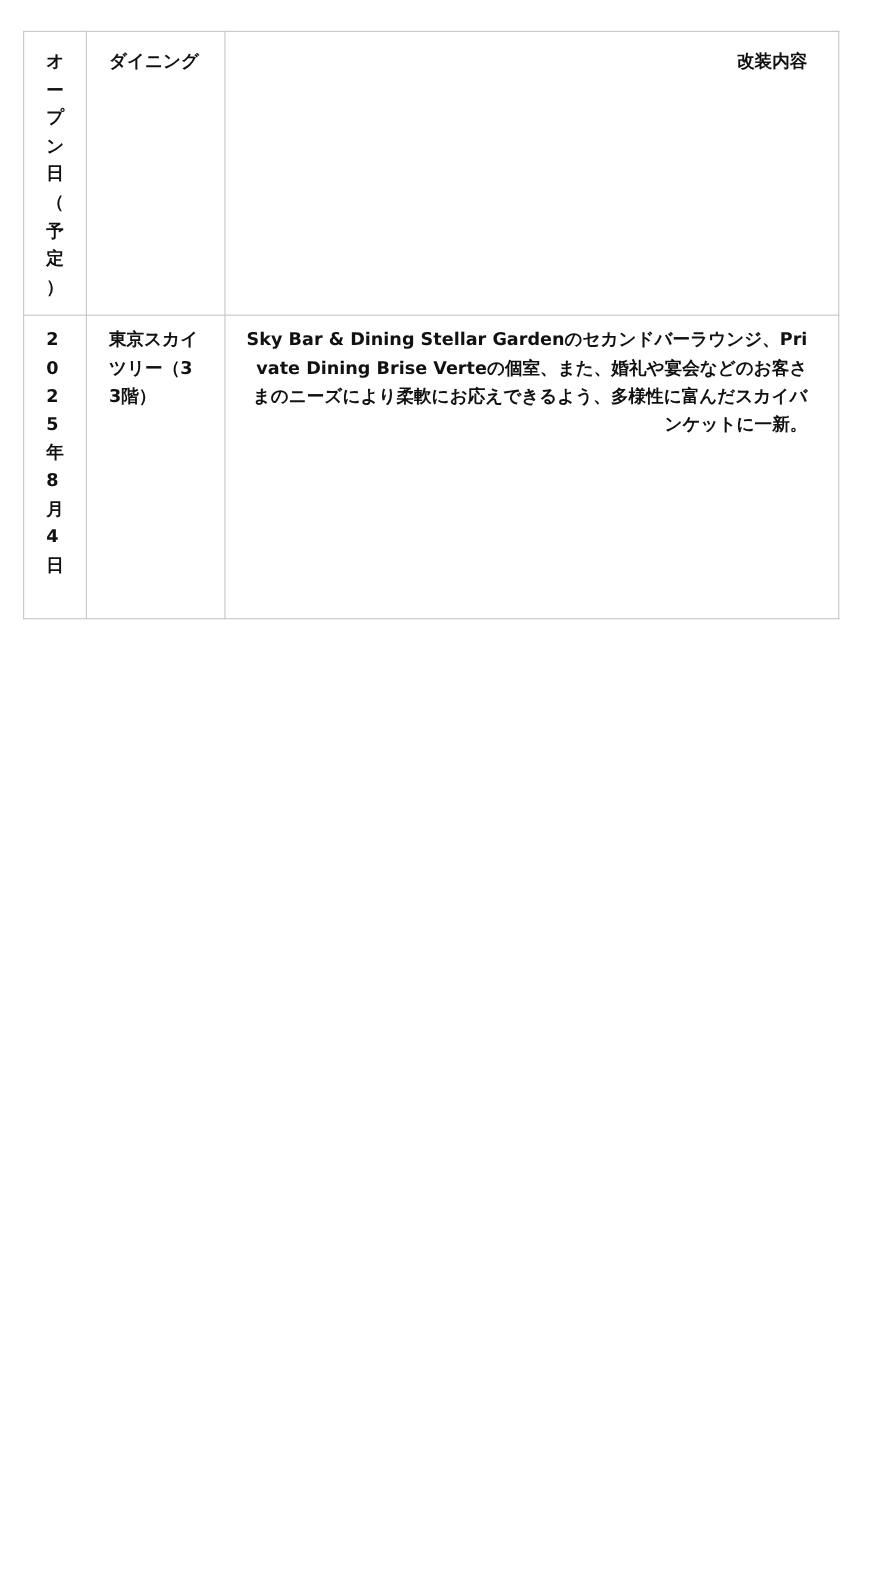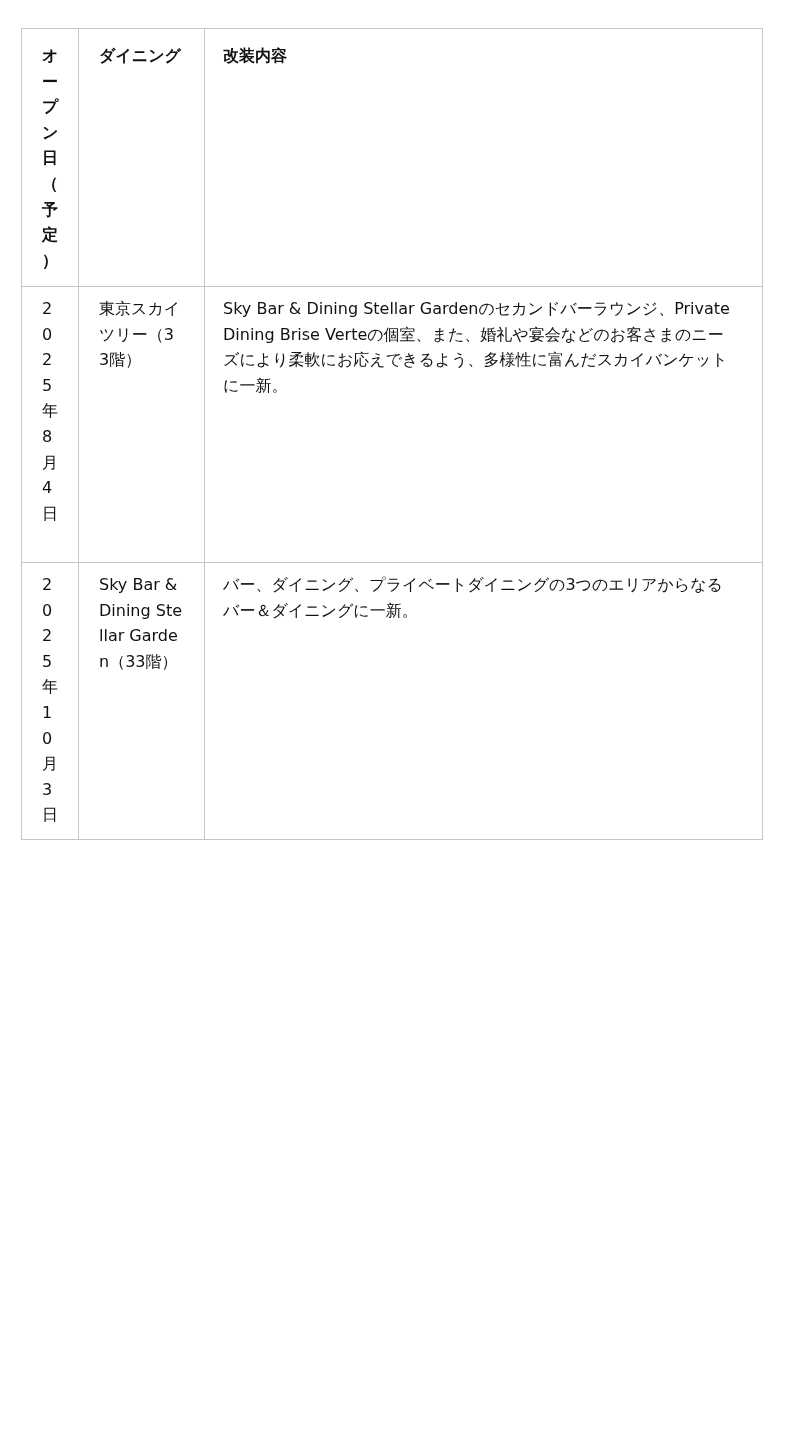--- a/index.html
+++ b/index.html
@@ -39,31 +39,33 @@
   col.c1 { width: 57px; }
   col.c2 { width: 126px; }
   col.c3 { width: 558px; }
   th, td {
     border: 1px solid var(--border-color);
     vertical-align: top;
     text-align: left;
     word-break: break-all;
     line-break: anywhere;
     overflow: hidden;
+    font-weight: bold;
   }
   th {
     font-weight: bold;
     padding: 14px 20px 10px 20px;
   }
   td {
     padding: 9px 20px 10px 20px;
   }
   th:last-child, td:last-child {
     padding-left: 18px;
     padding-right: 28px;
+    text-align: right;
   }
   tr.r0 { height: 258px; }
   tr.r1 { height: 276px; }
   tr.r2 { height: 279px; }
   tr.r3 { height: 280px; }
   tr.r4 { height: 277px; }
 </style>
 </head>
 <body>
 
@@ -80,20 +82,15 @@
         <th>ダイニング</th>
         <th>改装内容</th>
       </tr>
     </thead>
     <tbody>
       <tr class="r1">
         <td>2025年8月4日</td>
         <td>東京スカイツリー（33階）</td>
         <td>Sky Bar &amp; Dining Stellar Gardenのセカンドバーラウンジ、Private Dining Brise Verteの個室、また、婚礼や宴会などのお客さまのニーズにより柔軟にお応えできるよう、多様性に富んだスカイバンケットに一新。</td>
       </tr>
-      <tr class="r4">
-        <td>2025年10月3日</td>
-        <td>Sky Bar &amp; Dining Stellar Garden（33階）</td>
-        <td>バー、ダイニング、プライベートダイニングの3つのエリアからなるバー＆ダイニングに一新。</td>
-      </tr>
     </tbody>
   </table>
 </div>
 
 </body></html>

